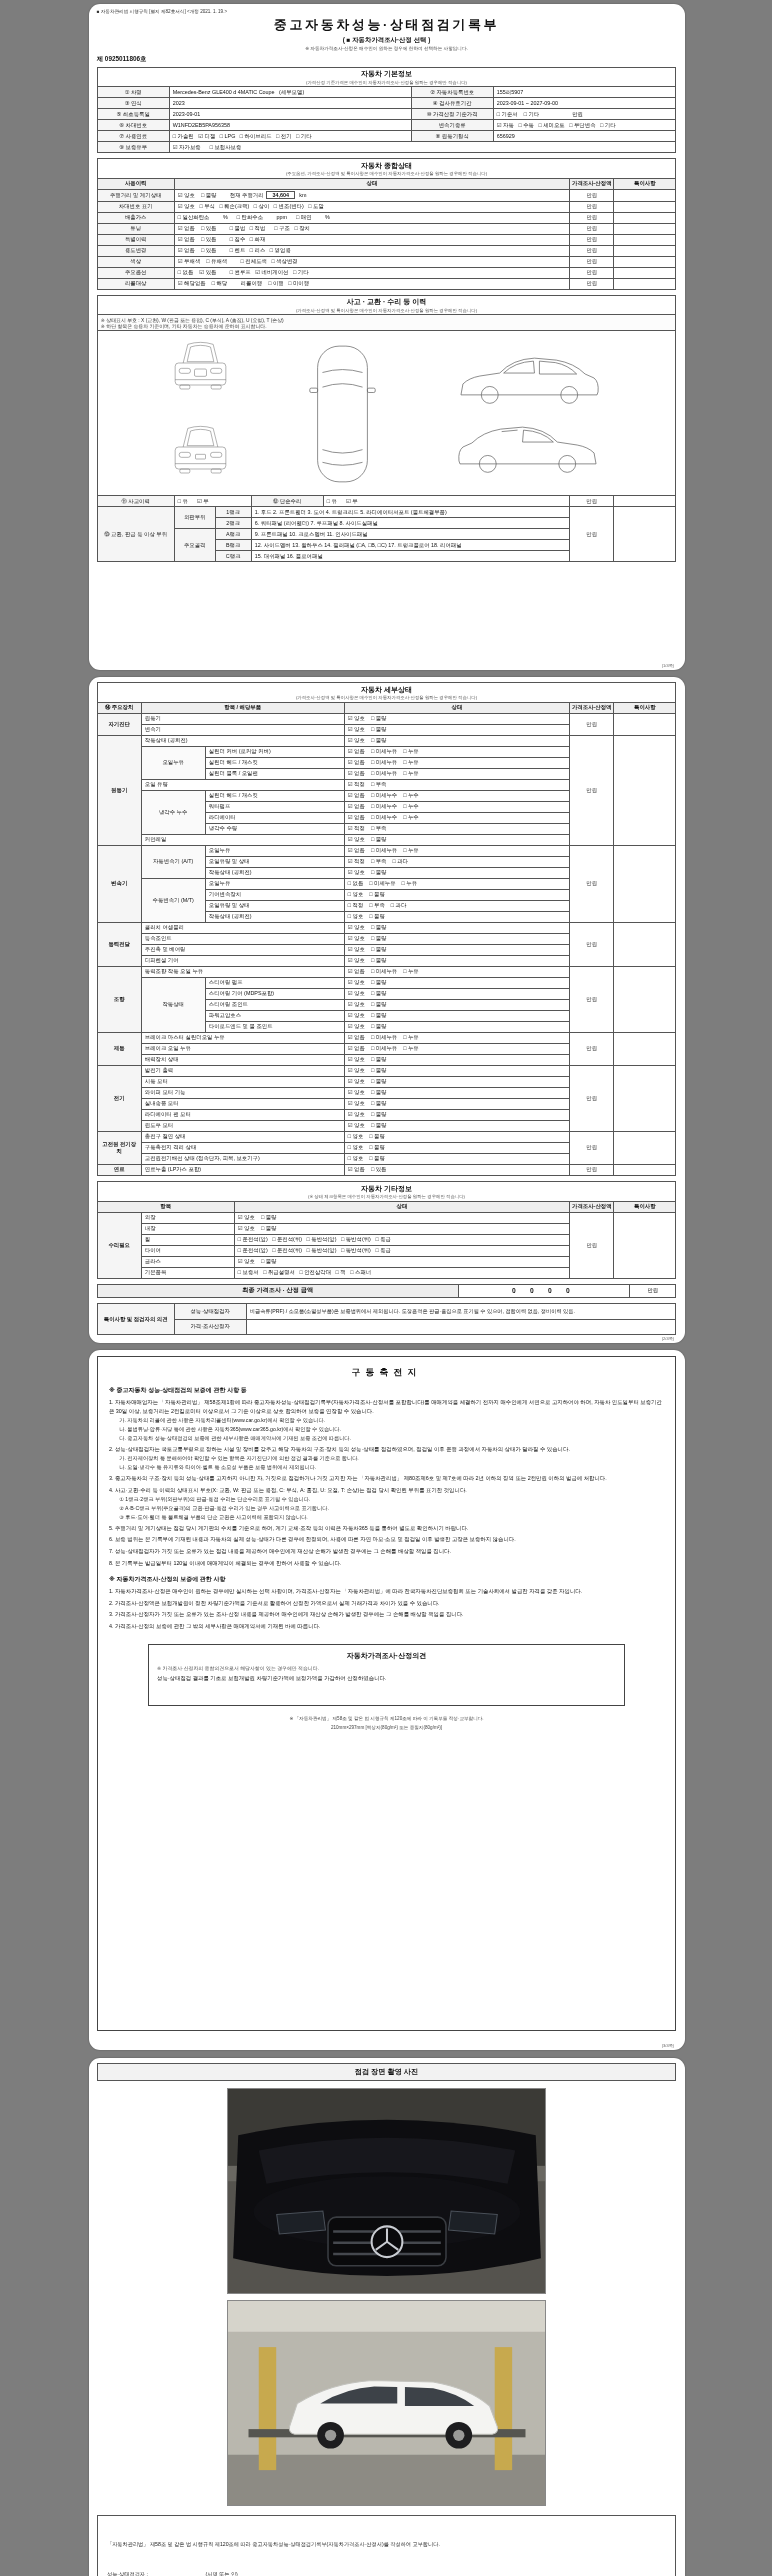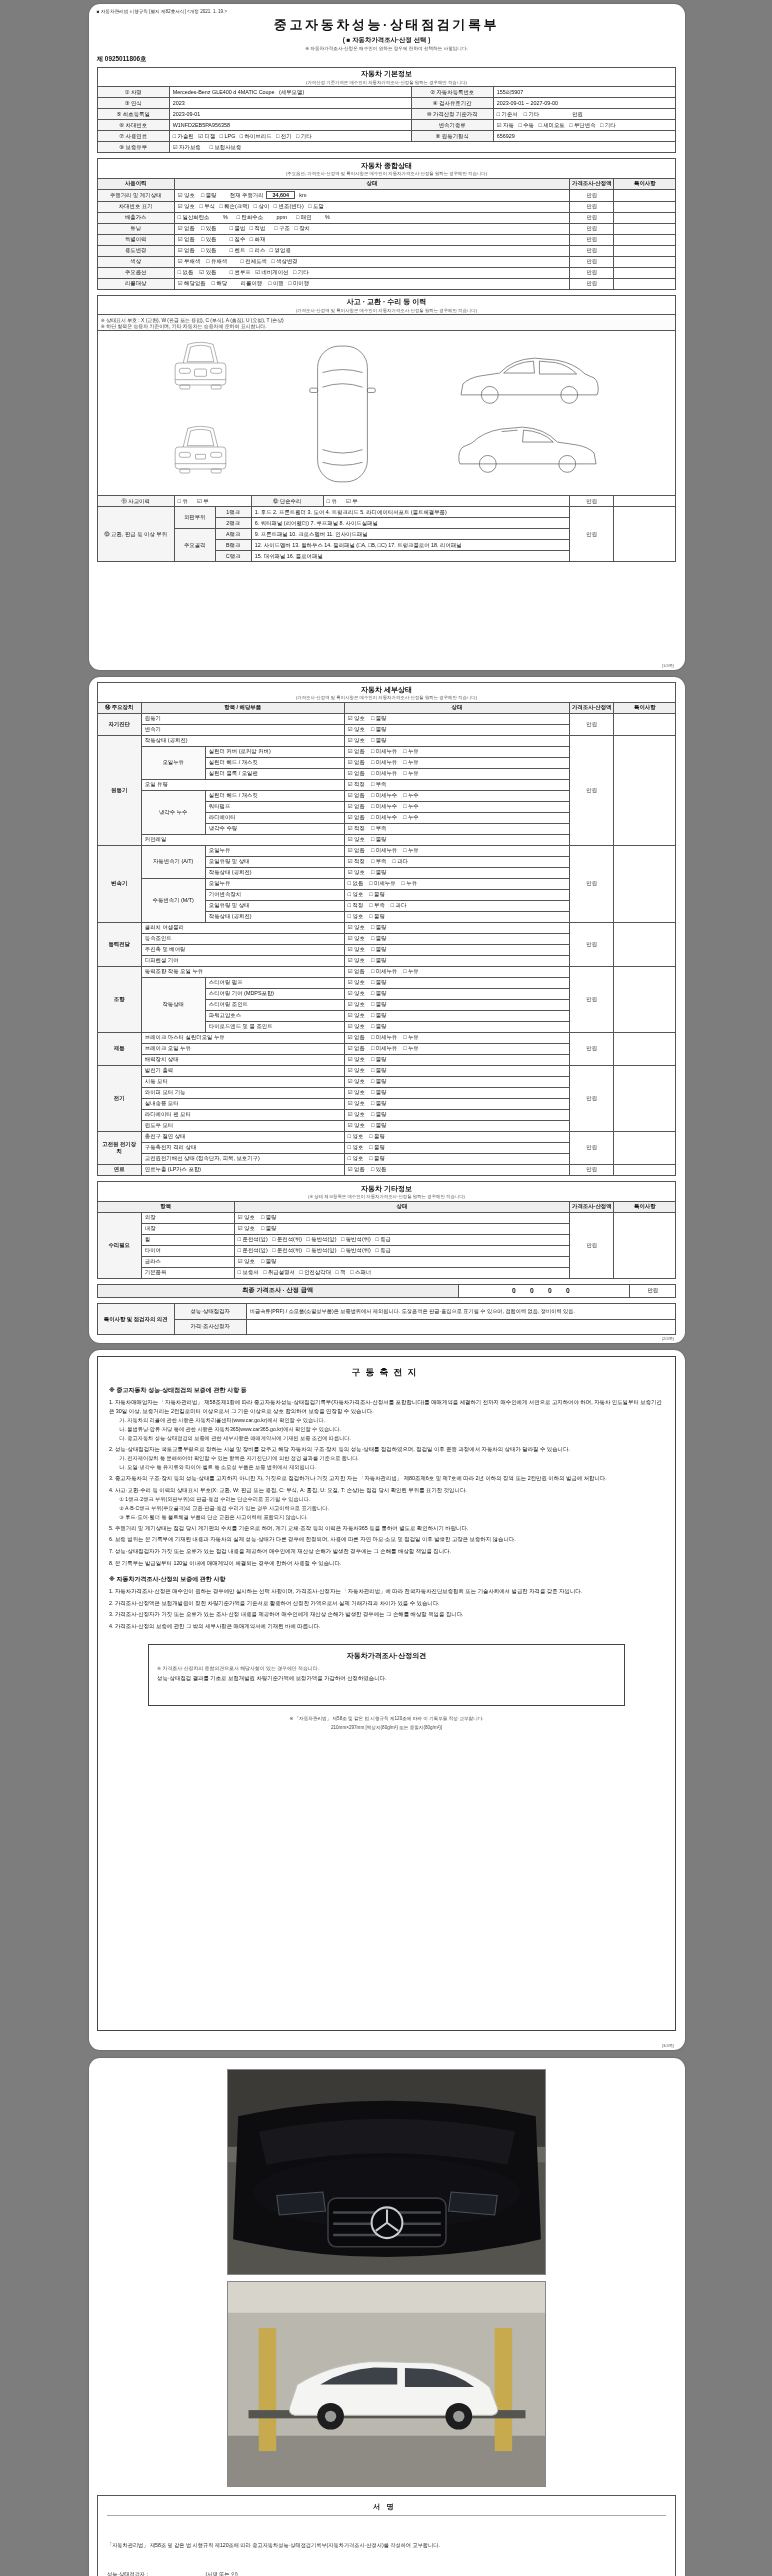--- a/index.html
+++ b/index.html
@@ -686,20 +686,21 @@
     </div>
     <div class="notices-footer">
       <div>※ 「자동차관리법」 제58조 및 같은 법 시행규칙 제120조에 따라 이 기록부를 작성·교부합니다.</div>
       <div>210mm×297mm [백상지(80g/m²) 또는 중질지(80g/m²)]</div>
     </div>
   </div>
   <div class="page-mark">(3/4쪽)</div>
 </section>
 
 <section class="panel p4">
+  <div class="photos-title">점검 장면 촬영 사진</div>
 
   <div class="photo">
     <svg width="318" height="205" viewBox="0 0 620 400" preserveAspectRatio="none">
       <rect width="620" height="400" fill="#55534e"></rect>
       <rect width="620" height="150" fill="#3b3a36"></rect>
       <rect y="150" width="620" height="30" fill="#6a6862"></rect>
       <path d="M20,90 Q310,30 600,90 L610,330 Q310,400 10,330 Z" fill="#0d0d10"></path>
       <path d="M60,120 Q310,70 560,120 L545,185 Q310,140 75,185 Z" fill="#17171c"></path>
       <ellipse cx="310" cy="240" rx="260" ry="70" fill="#101014"></ellipse>
       <rect x="195" y="250" width="230" height="95" rx="16" fill="#0a0a0c" stroke="#3a3d42" stroke-width="3"></rect>
@@ -725,21 +726,20 @@
       <path d="M180,200 Q230,170 285,167 L330,168 L330,200 Z" fill="#3d4248"></path>
       <path d="M345,168 L400,170 Q450,180 480,205 L345,205 Z" fill="#3d4248"></path>
       <circle cx="200" cy="262" r="26" fill="#1d1d1f"></circle>
         <circle cx="200" cy="262" r="11" fill="#9a9a98"></circle>
       <circle cx="450" cy="262" r="26" fill="#1d1d1f"></circle>
         <circle cx="450" cy="262" r="11" fill="#9a9a98"></circle>
     </svg>
   </div>
 
   <div class="sign-box">
-    <div class="sign-title">서명</div>
     <div class="sign-row">
       <div class="sign-lines">
         <div>「자동차관리법」 제58조 및 같은 법 시행규칙 제120조에 따라 중고자동차성능·상태점검기록부(자동차가격조사·산정서)를 작성하여 교부합니다.</div>
         <div>성능·상태점검자 :                                        (서명 또는 인)</div>
         
       </div>
 
     </div>
   </div>
 

